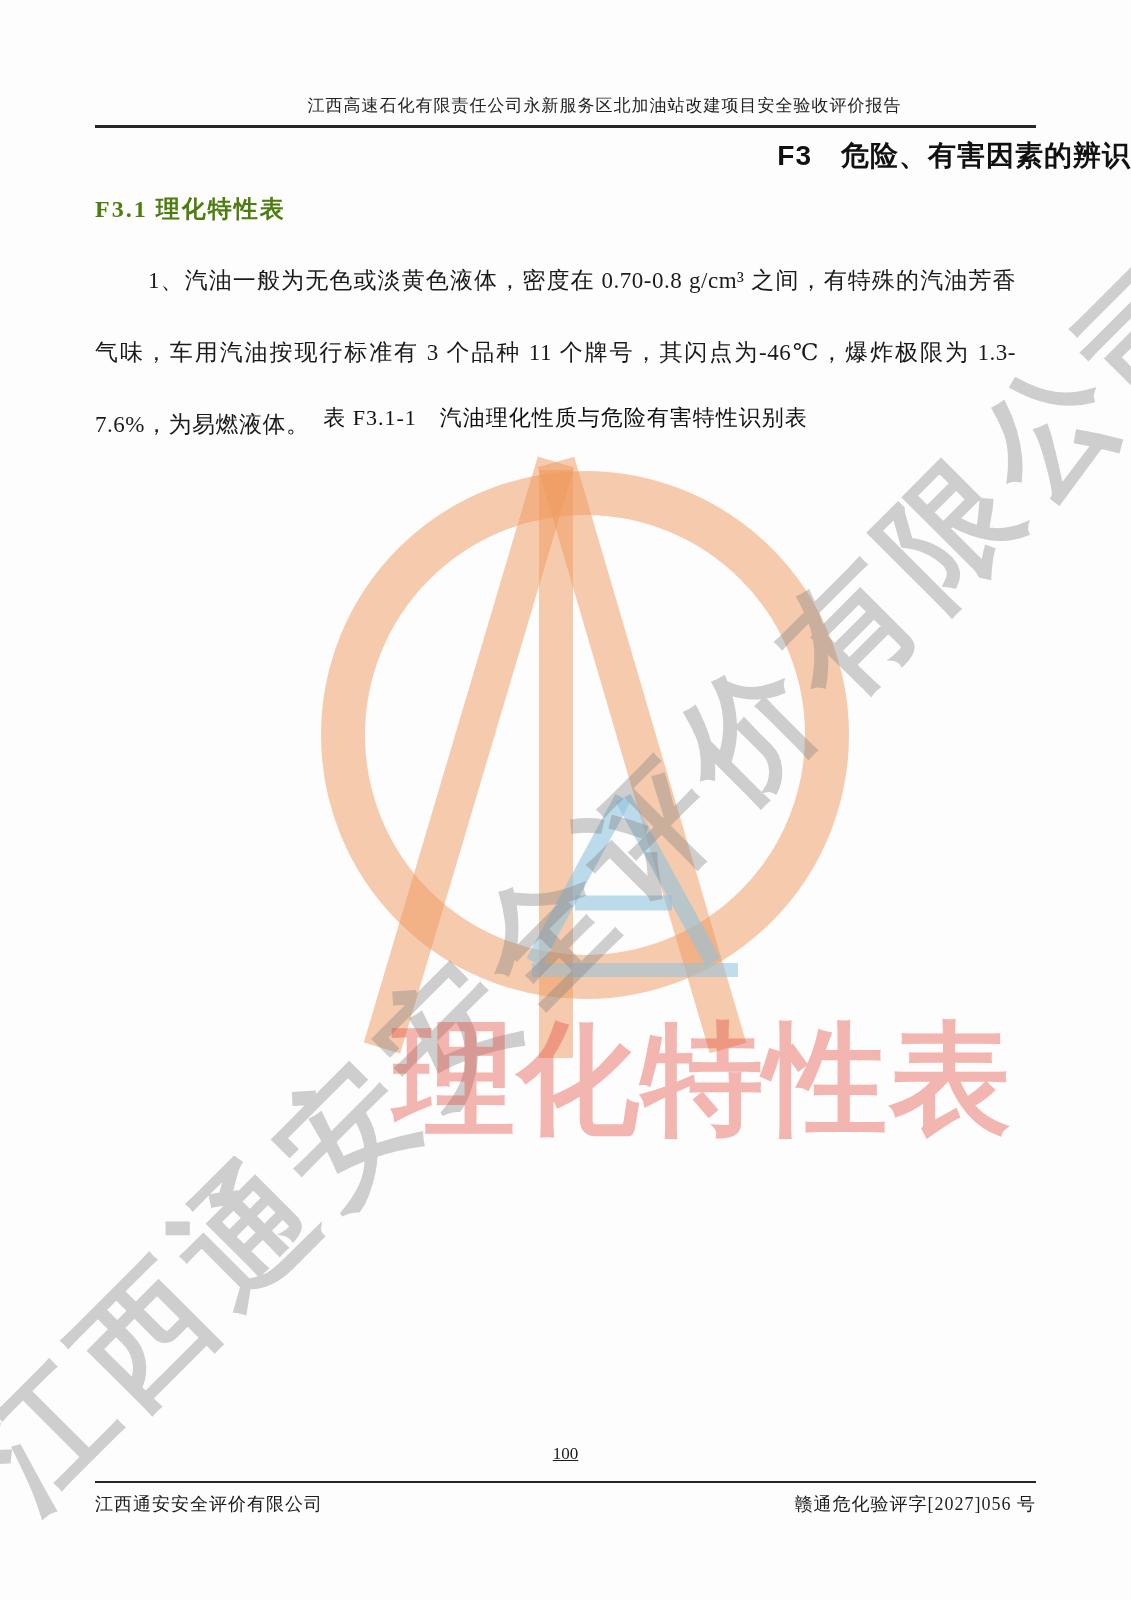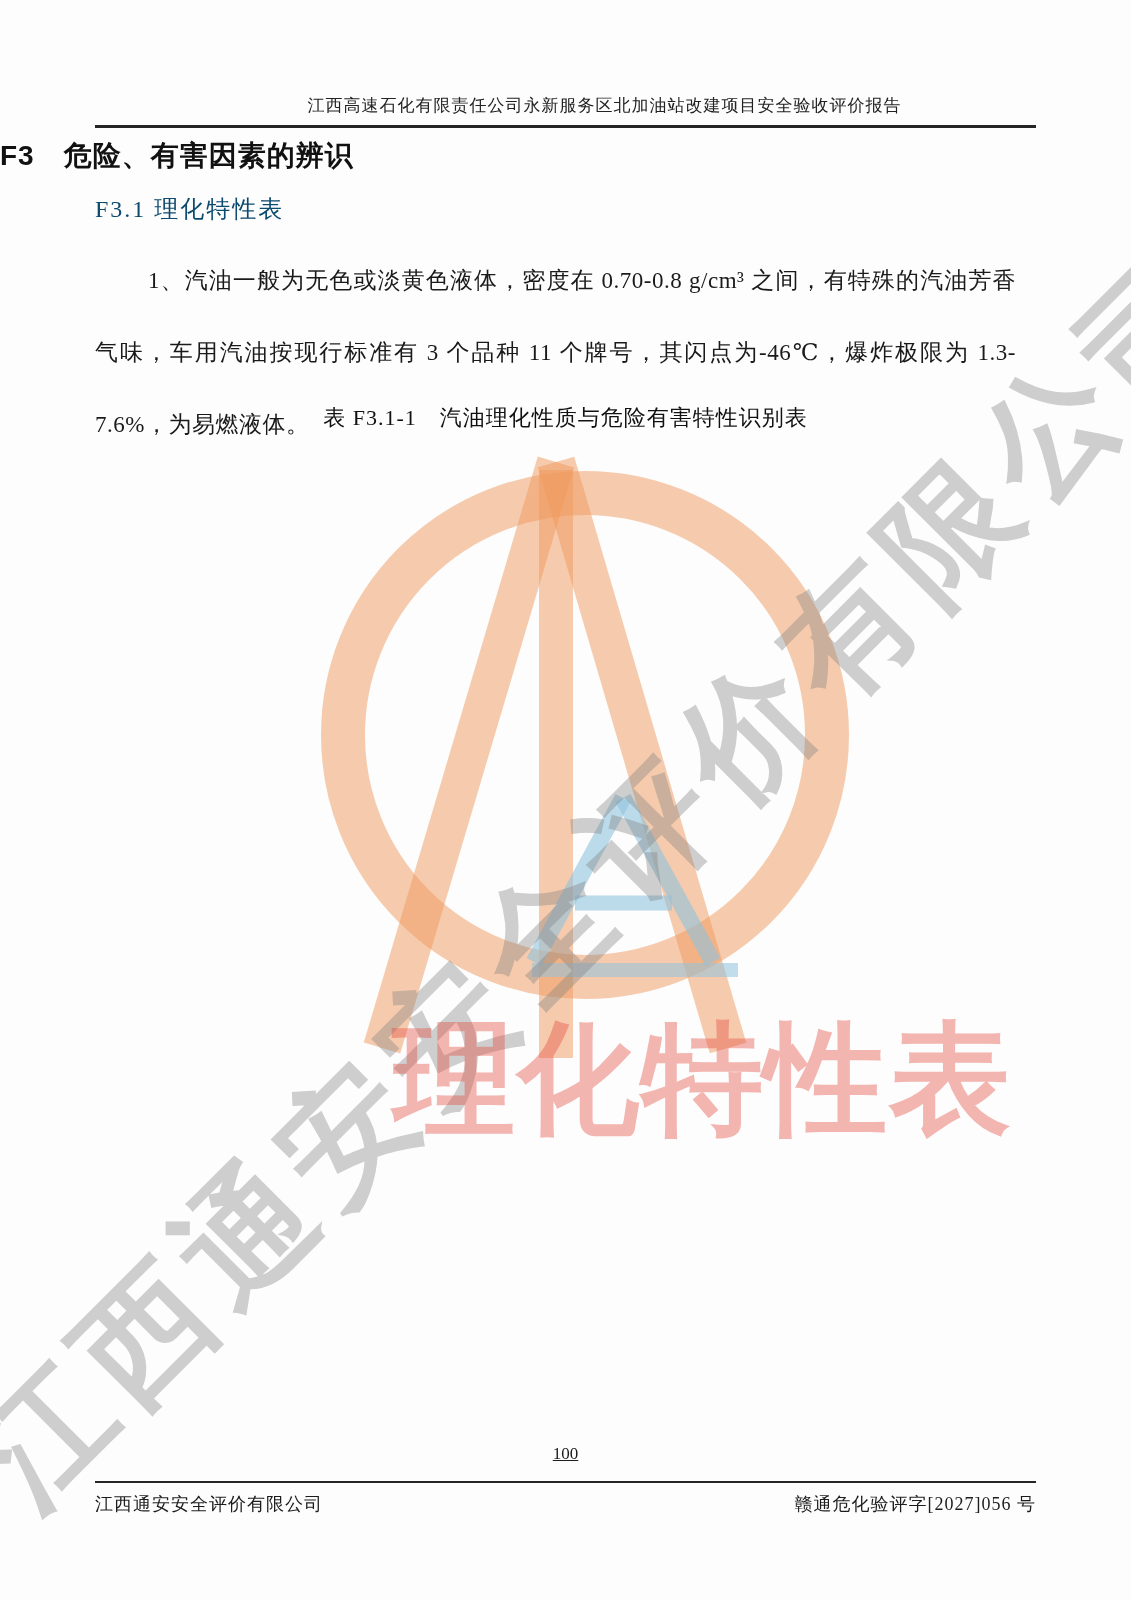--- a/index.html
+++ b/index.html
@@ -29,27 +29,27 @@
   }
   .wm-logo{position:absolute;left:0;top:0;}
   
   .content{position:absolute;inset:0;z-index:1;}
   .header-text{
     position:absolute;top:94px;left:0;width:100%;
     text-align:center;font-size:17px;letter-spacing:1px;color:#222;padding-left:39px;
   }
   .header-rule{position:absolute;top:125px;left:95px;width:941px;height:3px;background:#262626;}
   .chapter-title{
-    position:absolute;top:137px;left:0;width:100%;text-align:left;
+    position:absolute;top:137px;left:0;width:100%;text-align:right;
     font-family:"Liberation Sans","DejaVu Sans",sans-serif;
     font-size:28px;font-weight:bold;letter-spacing:1px;color:#111;
   }
   .section-heading{
     position:absolute;top:193px;left:95px;
-    font-size:24px;font-weight:normal;letter-spacing:2px;color:#0c4a6e;
+    font-size:24px;font-weight:bold;letter-spacing:2px;color:#4d7c0f;
   }
   .body-paragraph{
     position:absolute;top:245px;left:95px;width:921px;
     font-size:23px;line-height:72px;text-align:justify;text-indent:2.3em;
     letter-spacing:0.5px;color:#1a1a1a;
   }
   .table-caption{
     position:absolute;top:403px;left:0;width:100%;text-align:center;
     font-size:22px;font-weight:400;letter-spacing:1px;color:#111;
   }

